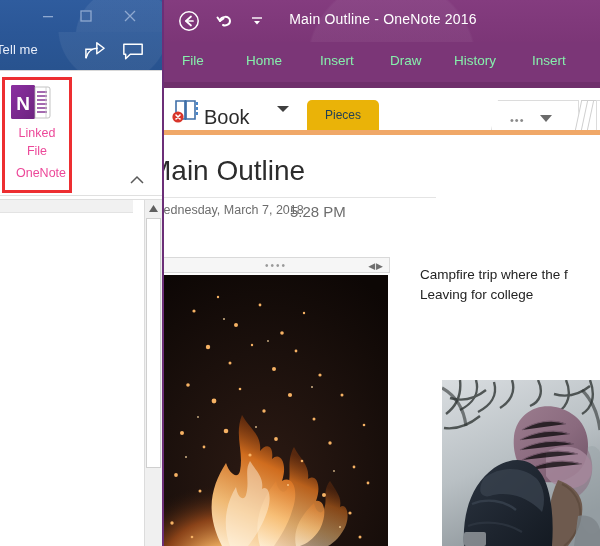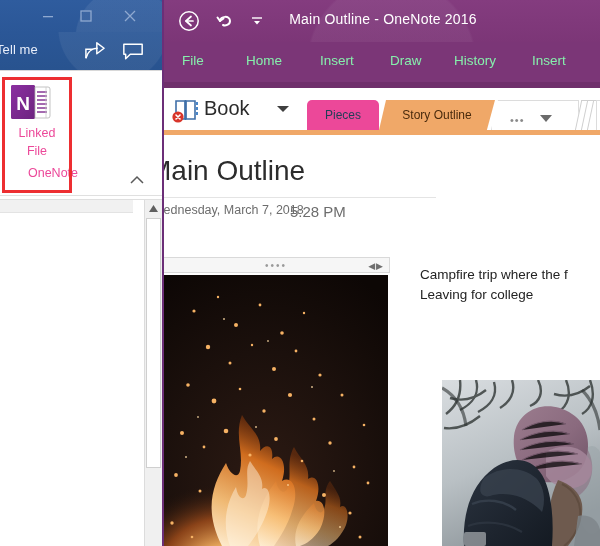--- a/index.html
+++ b/index.html
@@ -212,21 +212,21 @@
     width: 438px; height: 46px;
     background: #ffffff;
   }
   #notebook-icon {
     position: absolute;
     left: 8px; top: 10px;
     width: 28px; height: 26px;
   }
   #notebook-name {
     position: absolute;
-    left: 40px; top: 9px;
+    left: 40px; top: 18px;
     font-size: 20px;
     color: #2b2b2b;
     font-weight: 400;
   }
   #notebook-chevron {
     position: absolute;
     left: 112px; top: 16px;
     width: 14px; height: 10px;
   }
   .section-tab {
@@ -234,21 +234,21 @@
     top: 12px;
     height: 30px;
     font-size: 12px;
     color: #3a3a3a;
     display: flex; align-items: center; justify-content: center;
     box-sizing: border-box;
   }
   #tab-pieces {
     left: 143px;
     width: 72px;
-    background: #ec4899;
+    background: #eab308;
     border-radius: 5px 5px 0 0;
     color: #1f3f57;
   }
   #tab-story {
     left: 215px;
     width: 116px;
     background: #f0a868;
     color: #4a2b0d;
     clip-path: polygon(7px 0, 100% 0, 93% 100%, 0 100%);
   }
@@ -461,21 +461,21 @@
               <path d="M27 13 H37"></path>
               <path d="M27 17 H37"></path>
             <path d="M27 21 H37"></path>
               <path d="M27 25 H37"></path>
               <path d="M27 29 H37"></path>
           </g>
           <path d="M36 4 V35" stroke="#c9c9c9" stroke-width="0.8"></path>
         </svg>
         <div class="ln-text" style="left:0; top:50px;">Linked</div>
         <div class="ln-text" style="left:0; top:68px;">File</div>
-        <div class="ln-text" style="left:16px; top:90px;">OneNote</div>
+        <div class="ln-text" style="left:4px; top:90px;">OneNote</div>
       </div>
       <div id="linkednotes-highlight"></div>
 
       <div id="group-divider"></div>
 
       <div id="collapse-ribbon">
         <svg width="16" height="10" viewBox="0 0 16 10">
           <path d="M2 8 L8 2 L14 8" fill="none" stroke="#5a5a5a" stroke-width="1.5"></path>
         </svg>
       </div>
@@ -539,21 +539,20 @@
         <rect x="24" y="14" width="2" height="3" fill="#4a86c8"></rect>
         <circle cx="6" cy="19" r="5.6" fill="#d8352a"></circle>
         <path d="M4 17 L8 21 M8 17 L4 21" stroke="#ffffff" stroke-width="1.6" stroke-linecap="round"></path>
       </svg>
       <div id="notebook-name">Book</div>
       <svg id="notebook-chevron" viewBox="0 0 14 10">
         <path d="M1 2 L7 8 L13 2 Z" fill="#3f3f3f"></path>
       </svg>
 
       <div class="section-tab" id="tab-pieces">Pieces</div>
-      <div class="section-tab" id="tab-story">Story Outline</div>
 
       <div class="section-tab" id="tab-more">
         <span id="tab-more-dots">•••</span>
         <svg id="tab-more-chevron" width="16" height="11" viewBox="0 0 16 11">
           <path d="M2 2 L8 9 L14 2 Z" fill="#6b6b6b"></path>
         </svg>
       </div>
 
       <div class="tab-stack" style="left:414px"></div>
       <div class="tab-stack" style="left:420px"></div>

